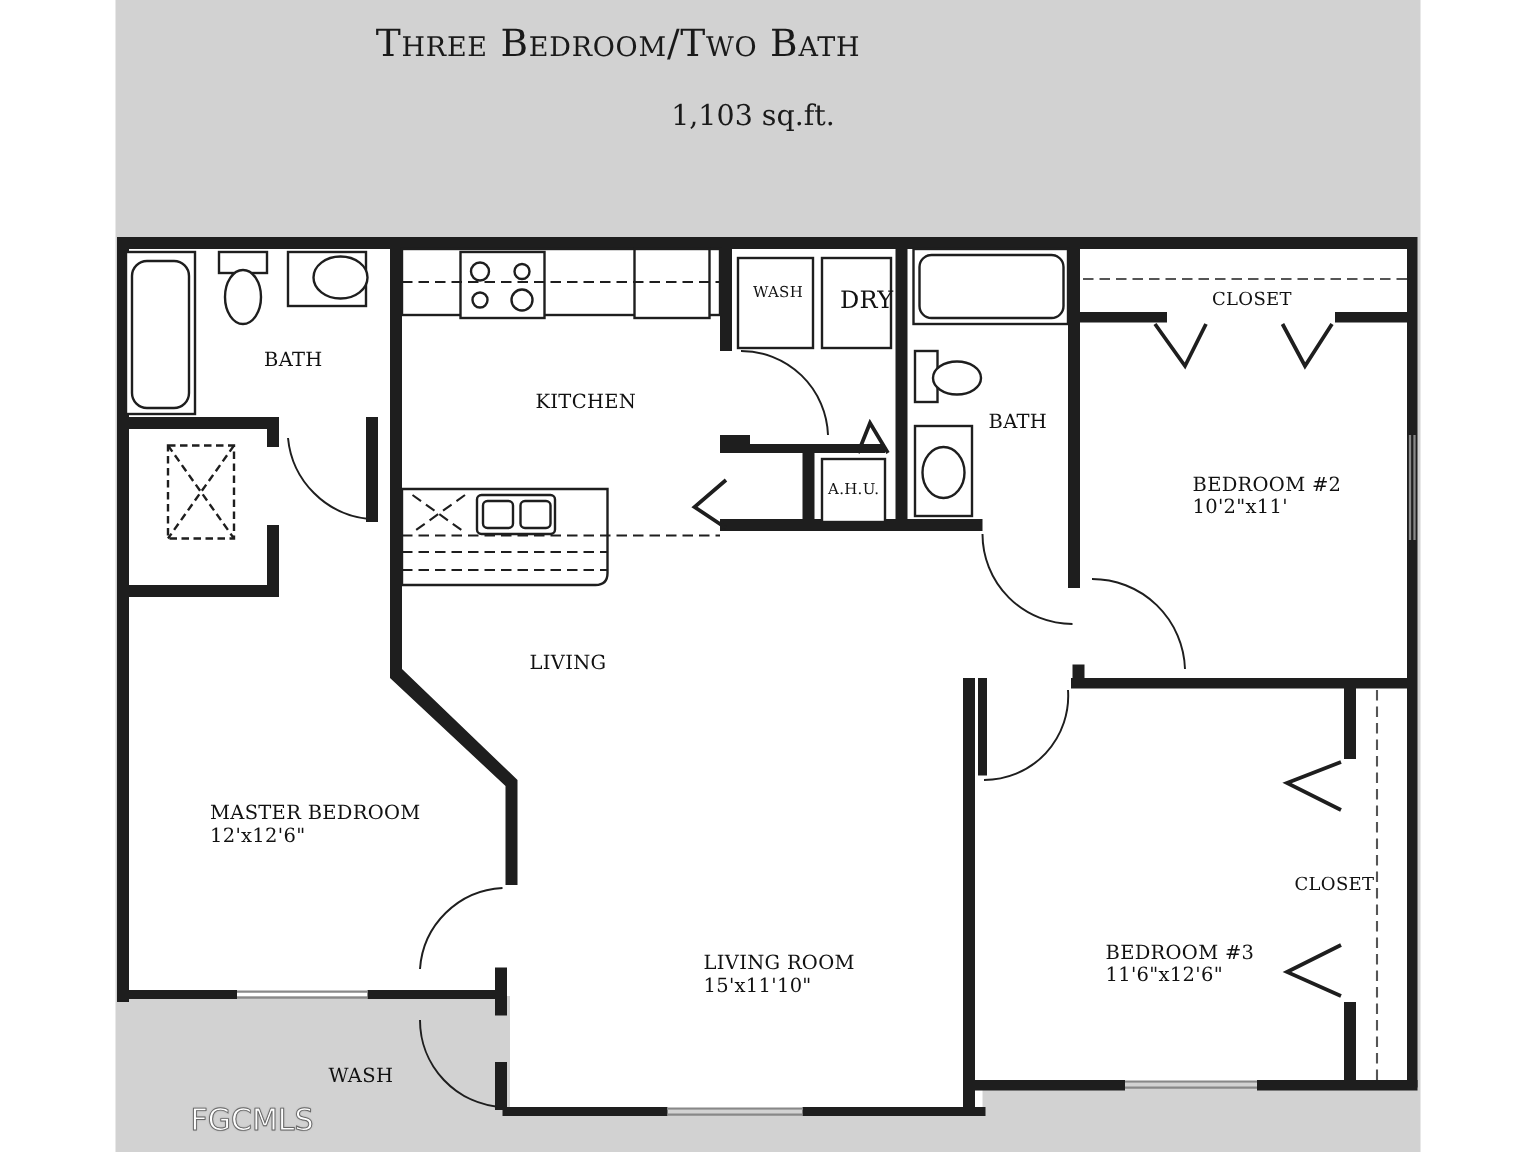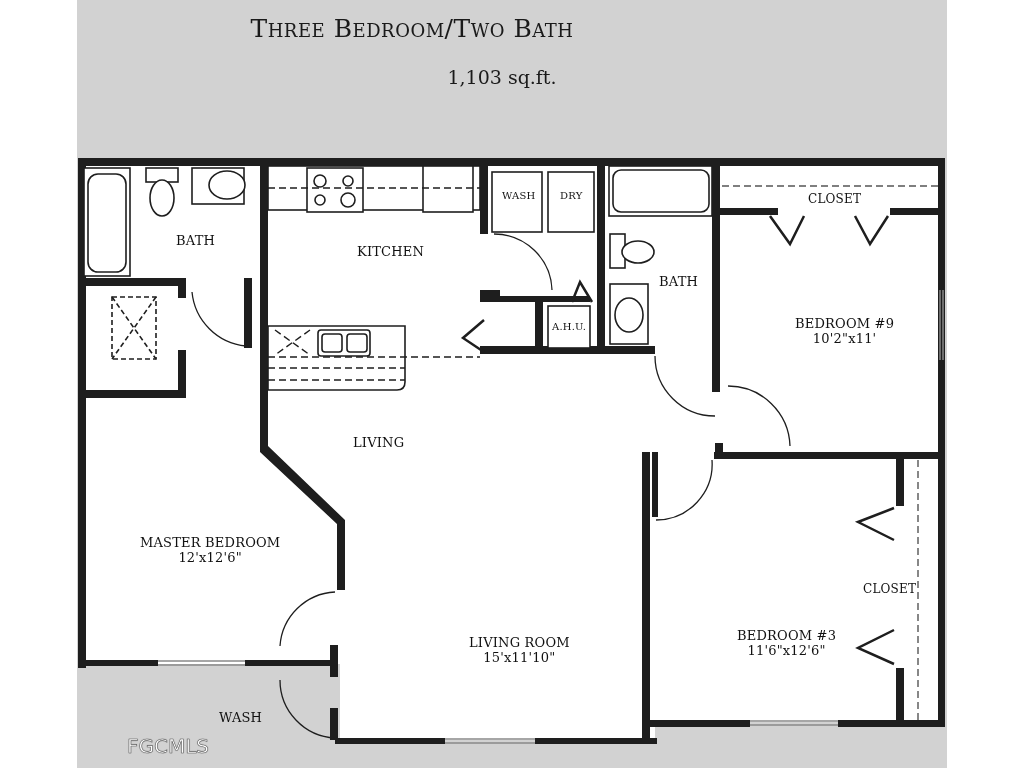--- a/index.html
+++ b/index.html
@@ -1,21 +1,21 @@
 <!DOCTYPE html>
 <html><head>
 <meta charset="utf-8">
 <style>
   html, body { margin:0; padding:0; }
   body { width:1024px; height:768px; background:#ffffff; position:relative; overflow:hidden; font-family:"DejaVu Serif", serif; }
   #sheet { position:absolute; left:77px; top:0; width:870px; height:768px; background:#d2d2d2; }
   #title { position:absolute; left:0; top:14px; width:824px; text-align:center; font-family:"DejaVu Serif", serif; font-size:25px; letter-spacing:0.5px; color:#1a1a1a; font-variant:small-caps; }
   #subtitle { position:absolute; left:0; top:66px; width:1004px; text-align:center; font-family:"DejaVu Serif", serif; font-size:19px; color:#1a1a1a; }
   #plan { position:absolute; left:0; top:0; }
-  .lbl { position:absolute; font-family:"DejaVu Serif", serif; font-size:13px; color:#111; text-align:center; white-space:nowrap; letter-spacing:0.2px; }
+  .lbl { position:absolute; font-family:"DejaVu Serif", serif; font-size:13px; color:#111; text-align:left; white-space:nowrap; letter-spacing:0.2px; }
   .dim { display:block; font-size:13px; }
   #watermark { position:absolute; left:84px; top:734px; font-family:"DejaVu Sans", sans-serif; font-size:20px; color:#ffffff; text-shadow:0 0 1px #555; letter-spacing:0px;margin-left:43px; -webkit-text-stroke:0.6px #666; }
 </style>
 </head>
 <body>
 
 <div id="sheet"></div>
 
 <div id="title">Three Bedroom/Two Bath</div>
 <div id="subtitle">1,103 sq.ft.</div>
@@ -159,28 +159,28 @@
     <polyline points="770,216 790,244 804,216" stroke-width="2.5"></polyline>
     <polyline points="855,216 870,244 888,216" stroke-width="2.5"></polyline>
     <polyline points="894,508 858,522 894,540" stroke-width="2.5"></polyline>
     <polyline points="894,630 858,648 894,664" stroke-width="2.5"></polyline>
     <polyline points="484,320 463,338 484,352" stroke-width="2.5"></polyline>
     <polyline points="572,302 580,282 592,302" stroke-width="2.5"></polyline>
   </g>
 </svg>
 
 <div class="lbl" style="left:176px;top:233px;">BATH</div>
-<div class="lbl" style="left:357px;top:244px;">KITCHEN</div>
+<div class="lbl" style="left:357px;top:261px;">KITCHEN</div>
 <div class="lbl" style="left:502px;top:190px;font-size:10px;">WASH</div>
-<div class="lbl" style="left:560px;top:190px;font-size:10px;">DRY</div>
+<div class="lbl" style="left:560px;top:190px;font-size:16px;">DRY</div>
 <div class="lbl" style="left:552px;top:321px;font-size:10px;">A.H.U.</div>
 <div class="lbl" style="left:659px;top:274px;">BATH</div>
 <div class="lbl" style="left:808px;top:192px;font-size:12px;">CLOSET</div>
 <div class="lbl" style="left:795px;top:316px;">
-  <span>BEDROOM #9</span>
+  <span>BEDROOM #2</span>
   <span class="dim">10'2"x11'</span>
 </div>
 <div class="lbl" style="left:353px;top:435px;">LIVING</div>
 <div class="lbl" style="left:140px;top:535px;">
   <span>MASTER BEDROOM</span>
   <span class="dim">12'x12'6"</span>
 </div>
 <div class="lbl" style="left:737px;top:580px;margin-top:48px;">
   <span>BEDROOM #3</span>
   <span class="dim">11'6"x12'6"</span>

